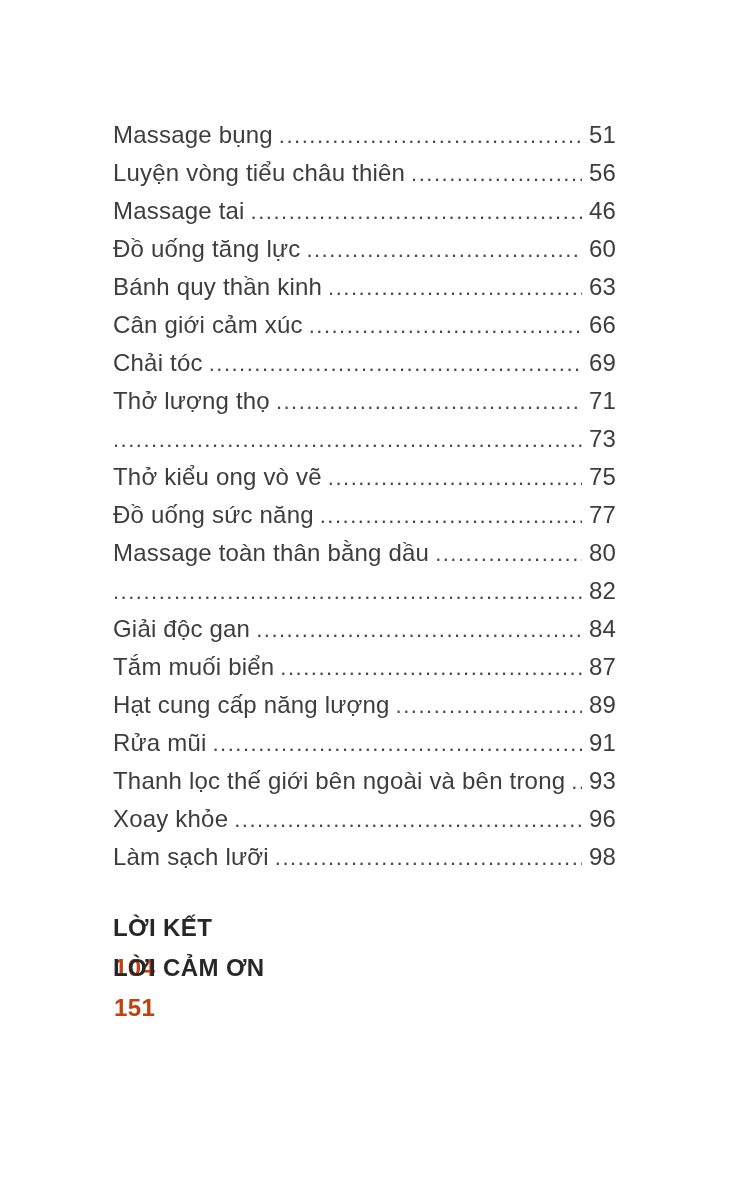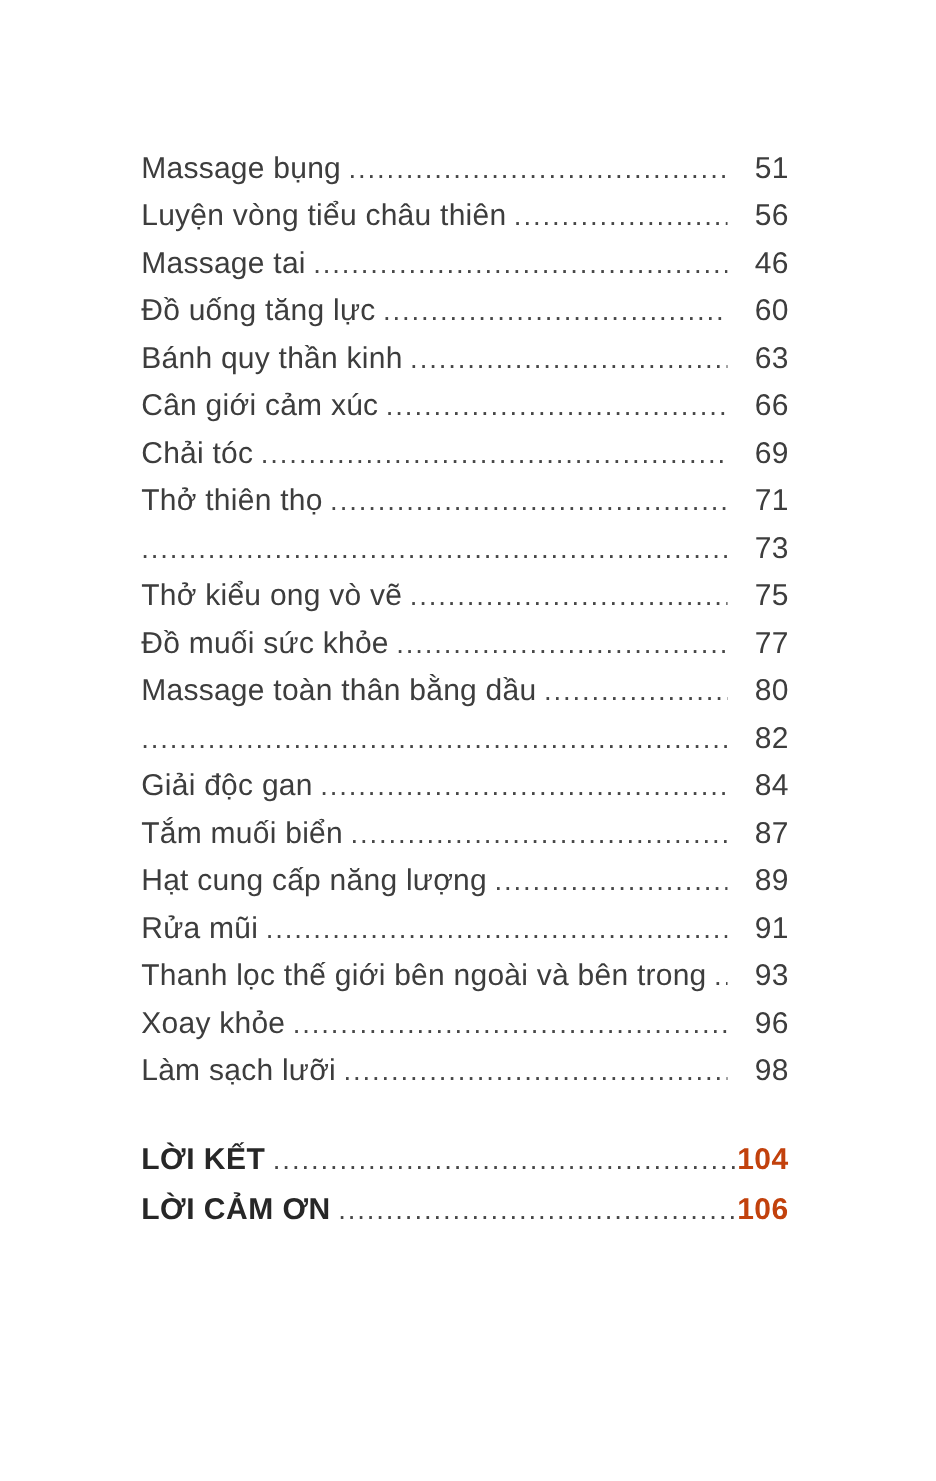--- a/index.html
+++ b/index.html
@@ -43,32 +43,33 @@
     color: #464646;
     letter-spacing: 1.5px;
     font-size: 22px;
   }
   .toc-leader::after {
     content: "..........................................................................................................";
   }
   .toc-page {
     flex: 0 0 auto;
     min-width: 42px;
-    text-align: right;
+    text-align: left;
     padding-left: 7px;
   }
   .closing-gap {
     height: 32px;
   }
   .toc-row.closing {
     height: 40px;
     line-height: 40px;
     font-weight: bold;
     color: #272727;
     letter-spacing: 0.4px;
+    flex-direction: column;
   }
   .toc-row.closing .toc-leader {
     font-weight: normal;
     letter-spacing: 1.5px;
   }
   .toc-row.closing .toc-page {
     padding-left: 1px;
     font-weight: bold;
     color: #c2410c;
   }
@@ -107,35 +108,35 @@
         <span class="toc-title">Cân giới cảm xúc</span>
         <span class="toc-leader"></span>
         <span class="toc-page">66</span>
       </div>
       <div class="toc-row">
         <span class="toc-title">Chải tóc</span>
         <span class="toc-leader"></span>
         <span class="toc-page">69</span>
       </div>
       <div class="toc-row">
-        <span class="toc-title">Thở thiên thọ</span>
+        <span class="toc-title">Thở lượng thọ</span>
         <span class="toc-leader"></span>
         <span class="toc-page">71</span>
       </div>
       <div class="toc-row">
         <span class="toc-leader"></span>
         <span class="toc-page">73</span>
       </div>
       <div class="toc-row">
         <span class="toc-title">Thở kiểu ong vò vẽ</span>
         <span class="toc-leader"></span>
         <span class="toc-page">75</span>
       </div>
       <div class="toc-row">
-        <span class="toc-title">Đồ muối sức khỏe</span>
+        <span class="toc-title">Đồ uống sức năng</span>
         <span class="toc-leader"></span>
         <span class="toc-page">77</span>
       </div>
       <div class="toc-row">
         <span class="toc-title">Massage toàn thân bằng dầu</span>
         <span class="toc-leader"></span>
         <span class="toc-page">80</span>
       </div>
       <div class="toc-row">
         <span class="toc-leader"></span>
@@ -178,16 +179,16 @@
       </div>
       <div class="closing-gap"></div>
       <div class="toc-row closing">
         <span class="toc-title">LỜI KẾT</span>
         <span class="toc-leader"></span>
         <span class="toc-page">104</span>
       </div>
       <div class="toc-row closing">
         <span class="toc-title">LỜI CẢM ƠN</span>
         <span class="toc-leader"></span>
-        <span class="toc-page">106</span>
+        <span class="toc-page">151</span>
       </div>
     </div>
 </div>
 
 </body></html>

